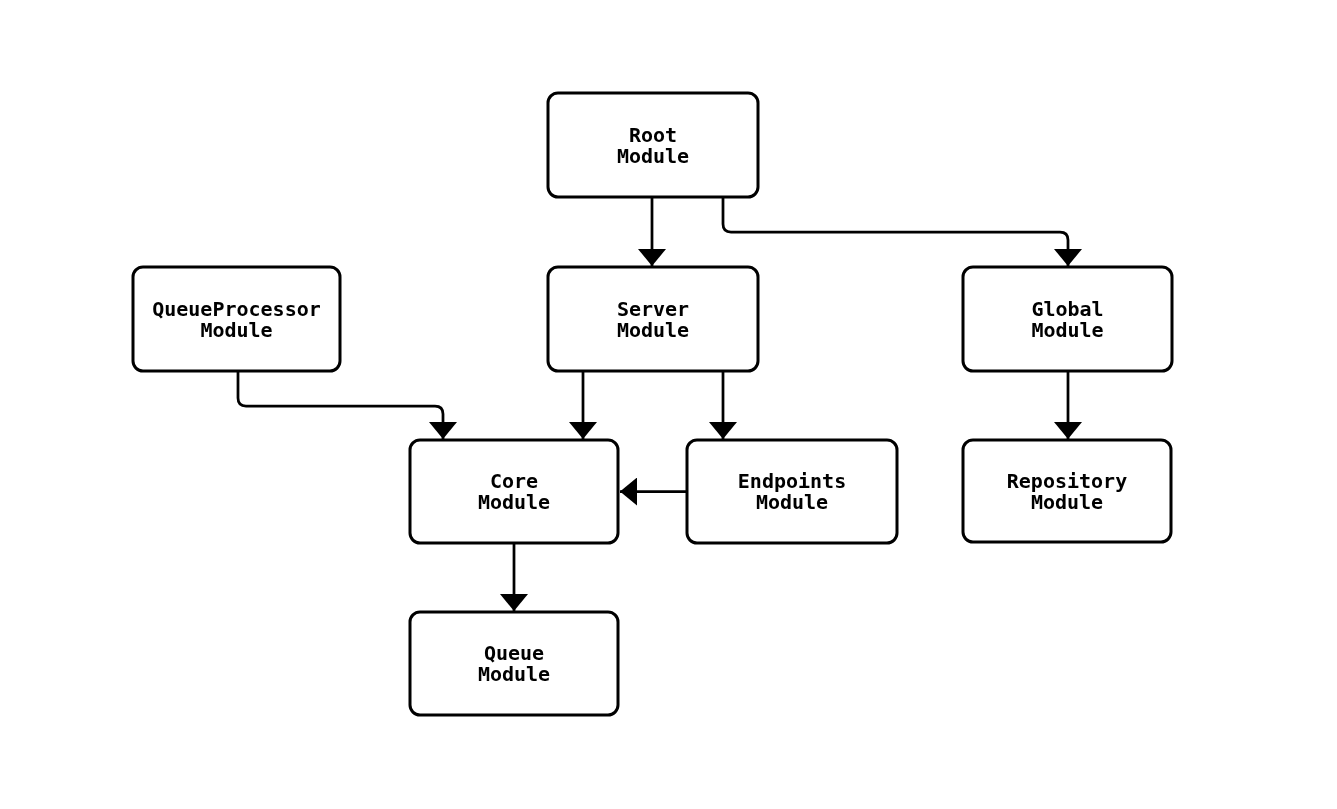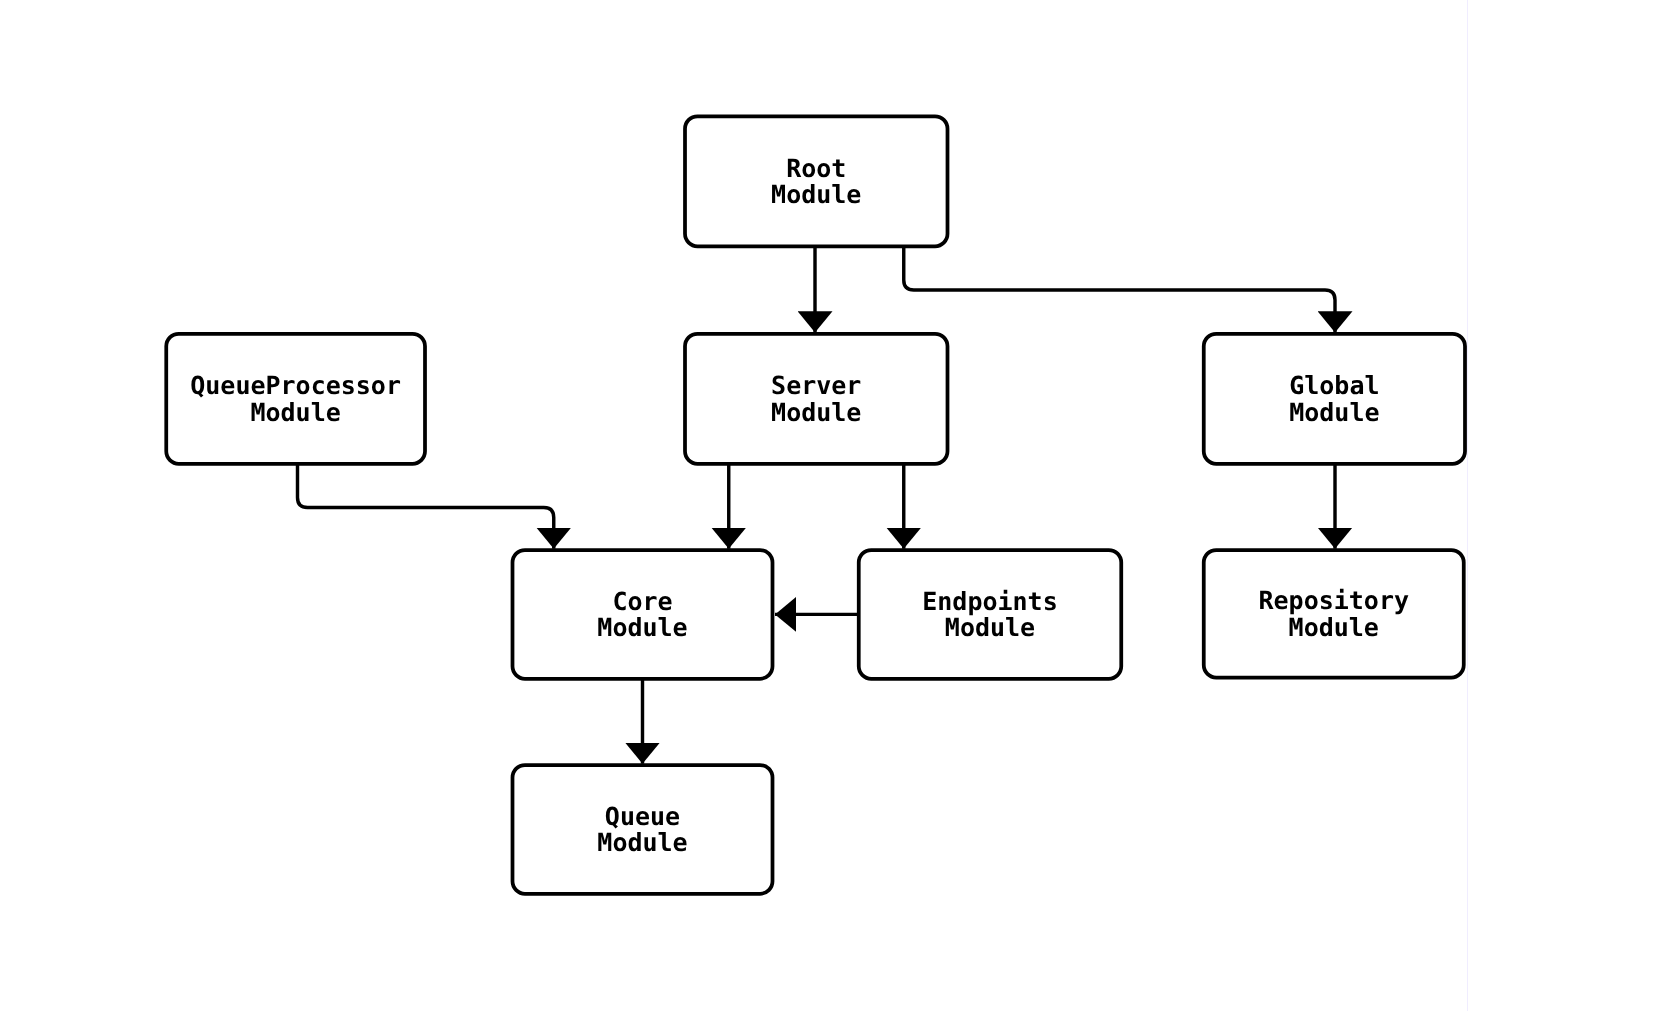--- a/index.html
+++ b/index.html
@@ -2,23 +2,23 @@
 <html><head>
 <meta charset="utf-8">
 <style>
   html, body {
     margin: 0;
     padding: 0;
     background: #ffffff;
   }
   .diagram-wrap {
     position: relative;
-    width: 1174px;
+    width: 1337px;
     height: 809px;
-    background: #c4b5fd;
+    background: #b91c1c;
     overflow: hidden;
   }
   svg.canvas {
     display: block;
     width: 1337px;
     height: 809px;
   }
   .node-rect {
     fill: #ffffff;
     stroke: #000000;

